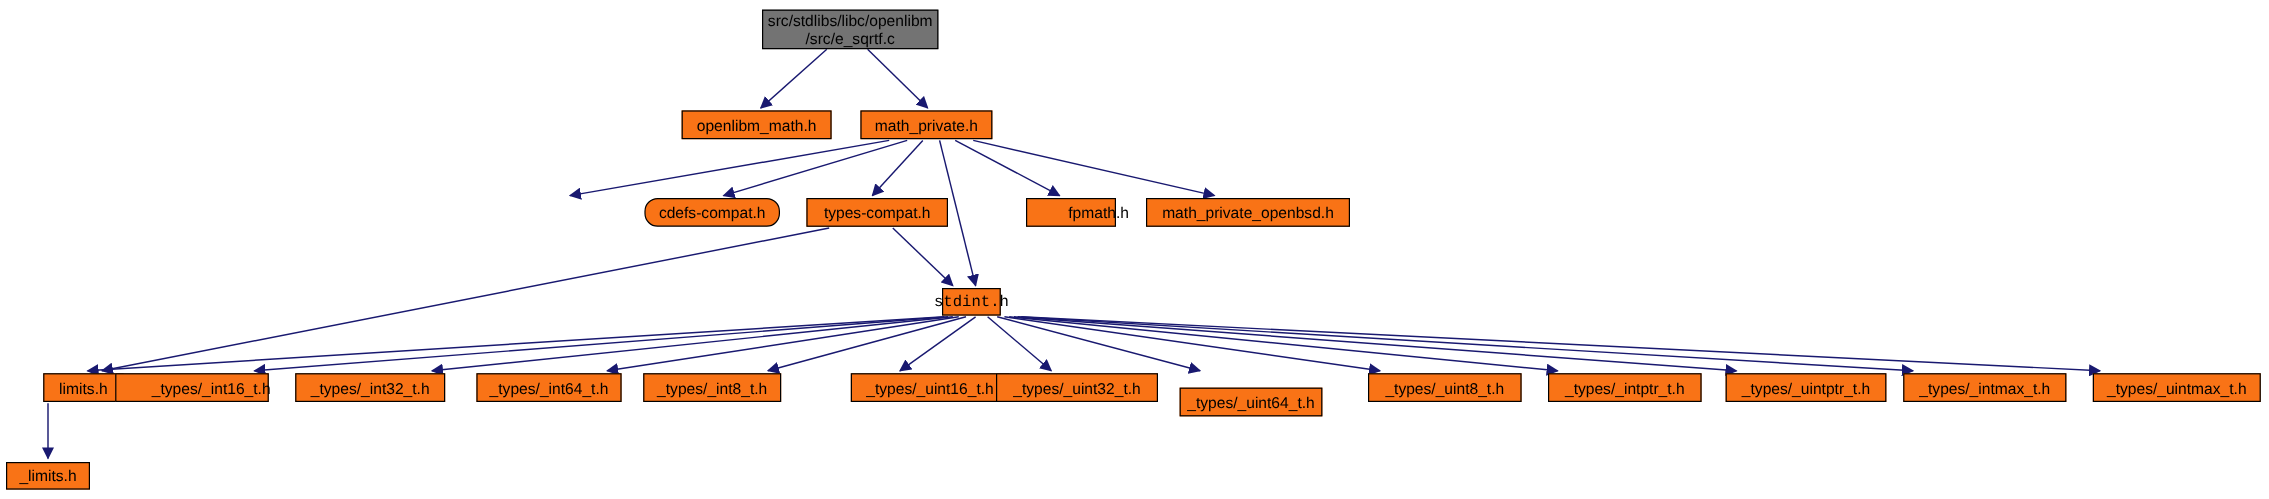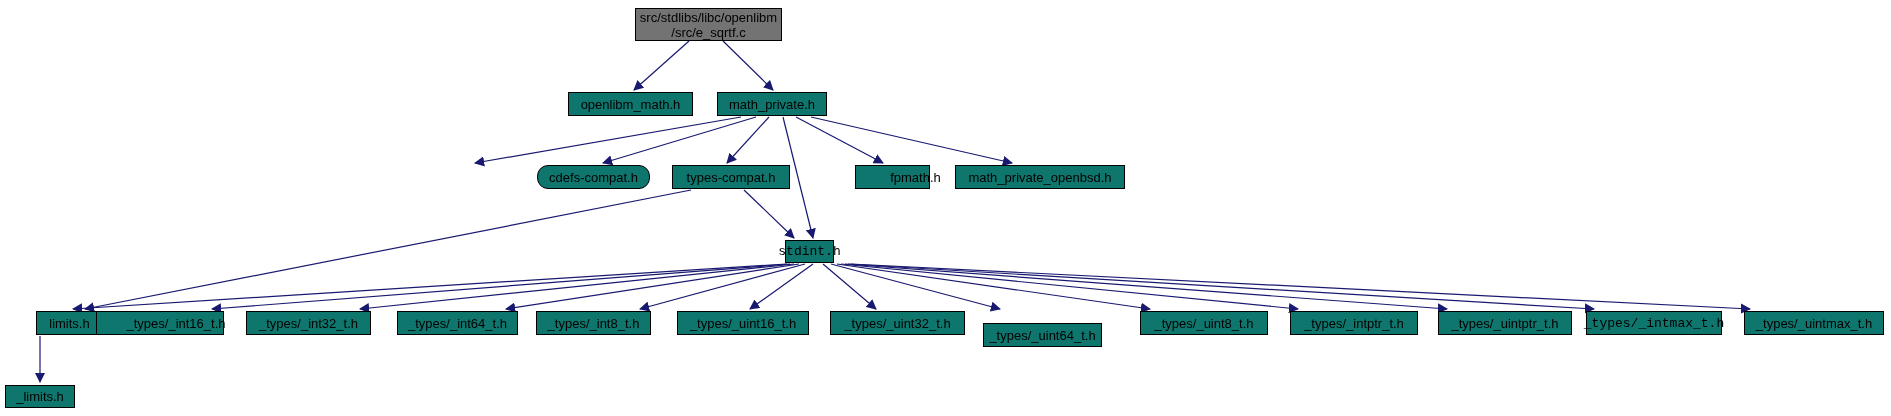--- a/index.html
+++ b/index.html
@@ -9,21 +9,21 @@
     background:#ffffff;
     font-family:"Liberation Sans","DejaVu Sans",sans-serif;
     overflow:hidden;
   }
   #edges{position:absolute;left:0;top:0;width:1891px;height:416px;}
   .edge{stroke:#191970;stroke-width:1.2;fill:none;}
   .node{
     position:absolute;
     box-sizing:border-box;
     border:1px solid #000000;
-    background:#0f766e;
+    background:#f97316;
     color:#000000;
     font-size:13px;
     line-height:15px;
     display:flex;align-items:center;justify-content:center;
     text-align:center;
     white-space:pre-line;
     cursor:pointer;
   }
   .node.root{
     background:#737373;
@@ -37,27 +37,27 @@
   #n-cdefs-compat{left:537px;top:165px;width:113px;height:24px;border-radius:11px;}
   #n-types-compat{left:672px;top:165px;width:118px;height:24px;}
   #n-fpmath{left:855px;top:165px;width:75px;height:24px;padding-left:46px;}
   #n-math-private-openbsd{left:955px;top:165px;width:170px;height:24px;}
   #n-stdint{left:785px;top:240px;width:49px;height:23px;font-family:Liberation Mono, monospace;}
   #n-limits{left:8px;top:311px;width:67px;height:24px;margin-left:28px;}
   #n-int16{left:96px;top:311px;width:128px;height:24px;padding-left:32px;}
   #n-int32{left:246px;top:311px;width:125px;height:24px;}
   #n-int64{left:397px;top:311px;width:121px;height:24px;}
   #n-int8{left:536px;top:311px;width:115px;height:24px;}
-  #n-uint16{left:677px;top:311px;width:132px;height:24px;}
+  #n-uint16{left:709px;top:311px;width:132px;height:24px;}
   #n-uint32{left:830px;top:311px;width:135px;height:24px;}
   #n-uint64{left:983px;top:323px;width:119px;height:24px;}
   #n-uint8{left:1140px;top:311px;width:128px;height:24px;}
   #n-intptr{left:1290px;top:311px;width:128px;height:24px;}
   #n-uintptr{left:1438px;top:311px;width:134px;height:24px;}
-  #n-intmax{left:1586px;top:311px;width:136px;height:24px;font-family:Liberation Mono, monospace;}
+  #n-intmax{left:1586px;top:311px;width:136px;height:24px;}
   #n-uintmax{left:1744px;top:311px;width:140px;height:24px;}
   #n--limits{left:5px;top:385px;width:70px;height:23px;}
 </style>
 </head>
 <body>
 
 <div id="canvas">
 
   <svg id="edges" width="1891" height="416" viewBox="0 0 1891 416" xmlns="http://www.w3.org/2000/svg">
     <defs>

